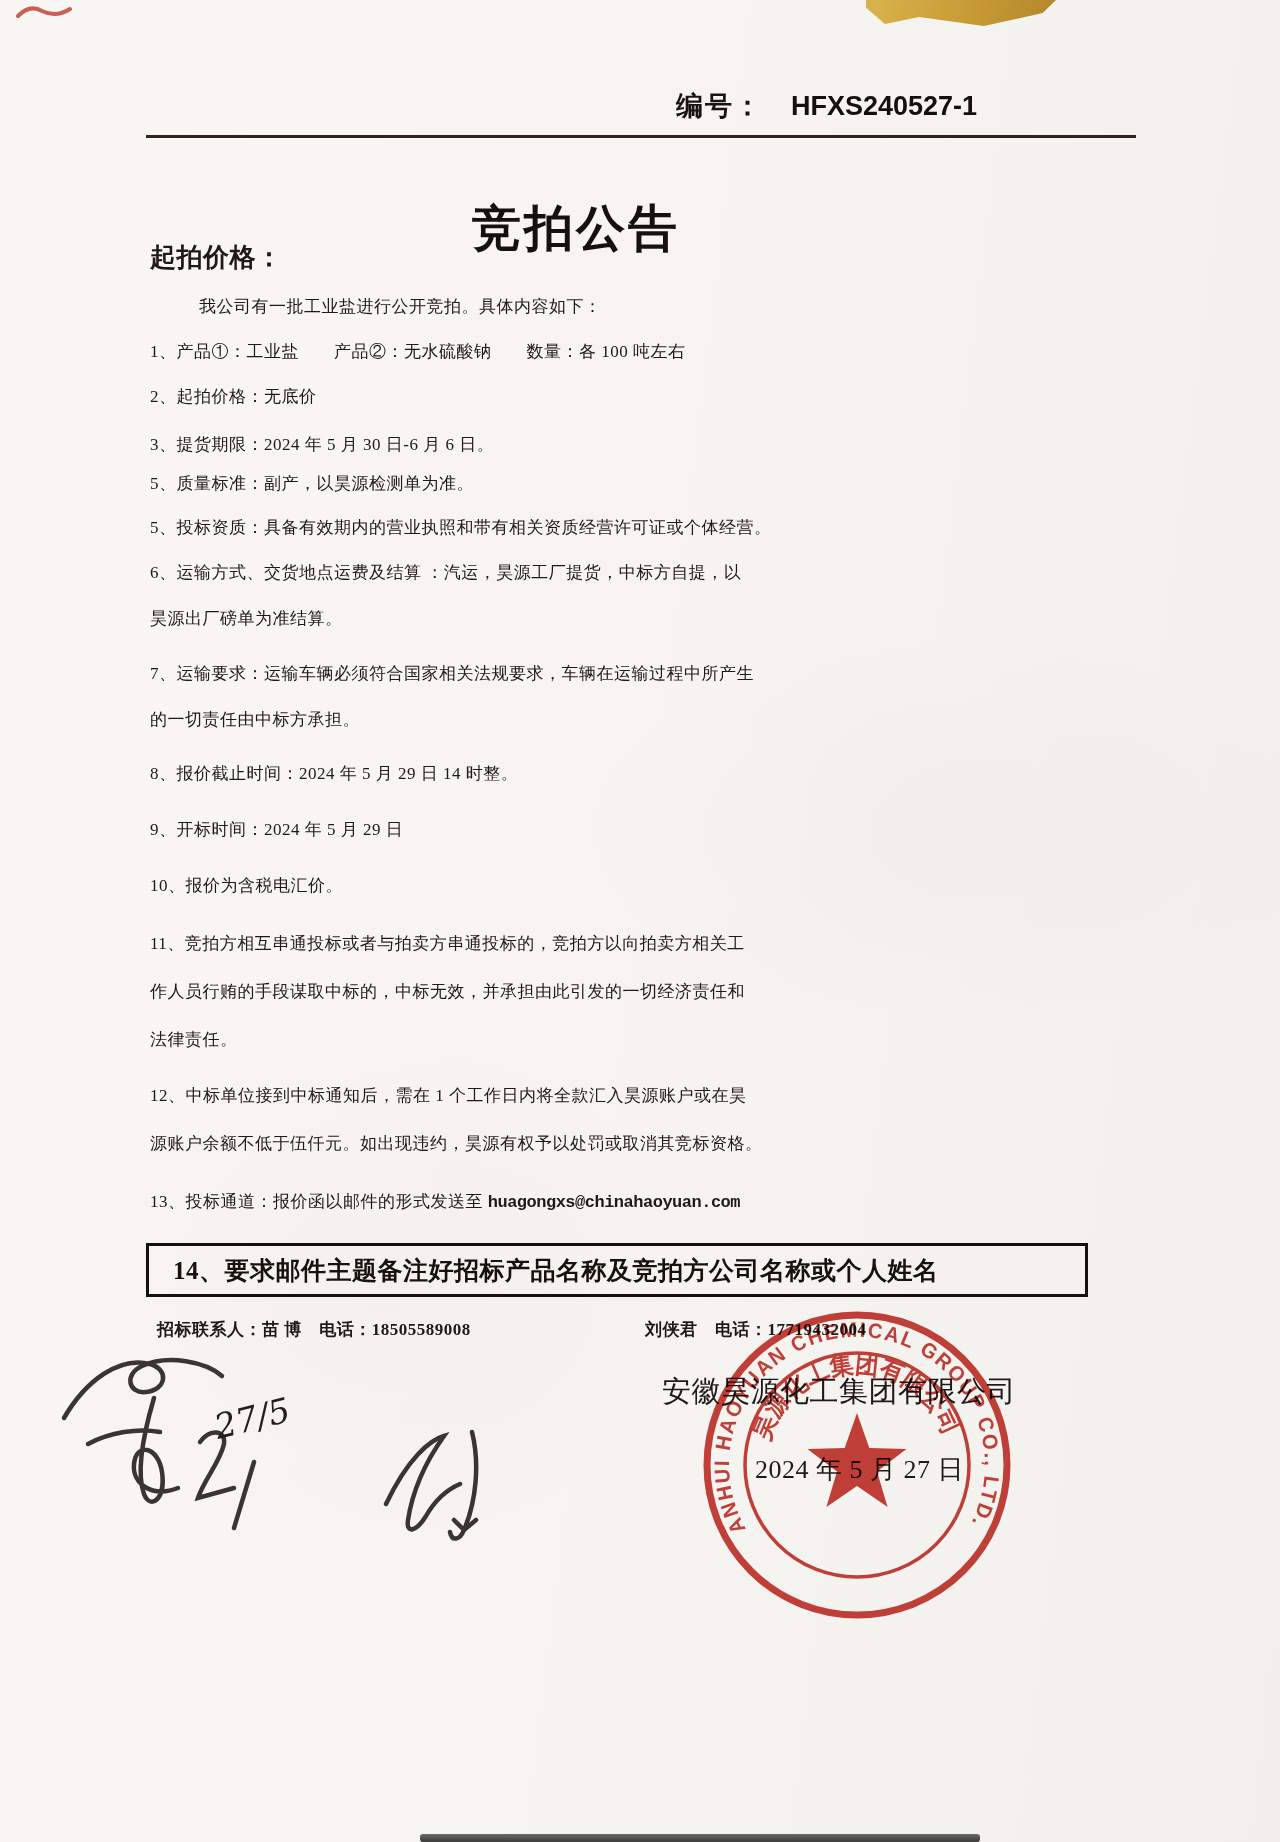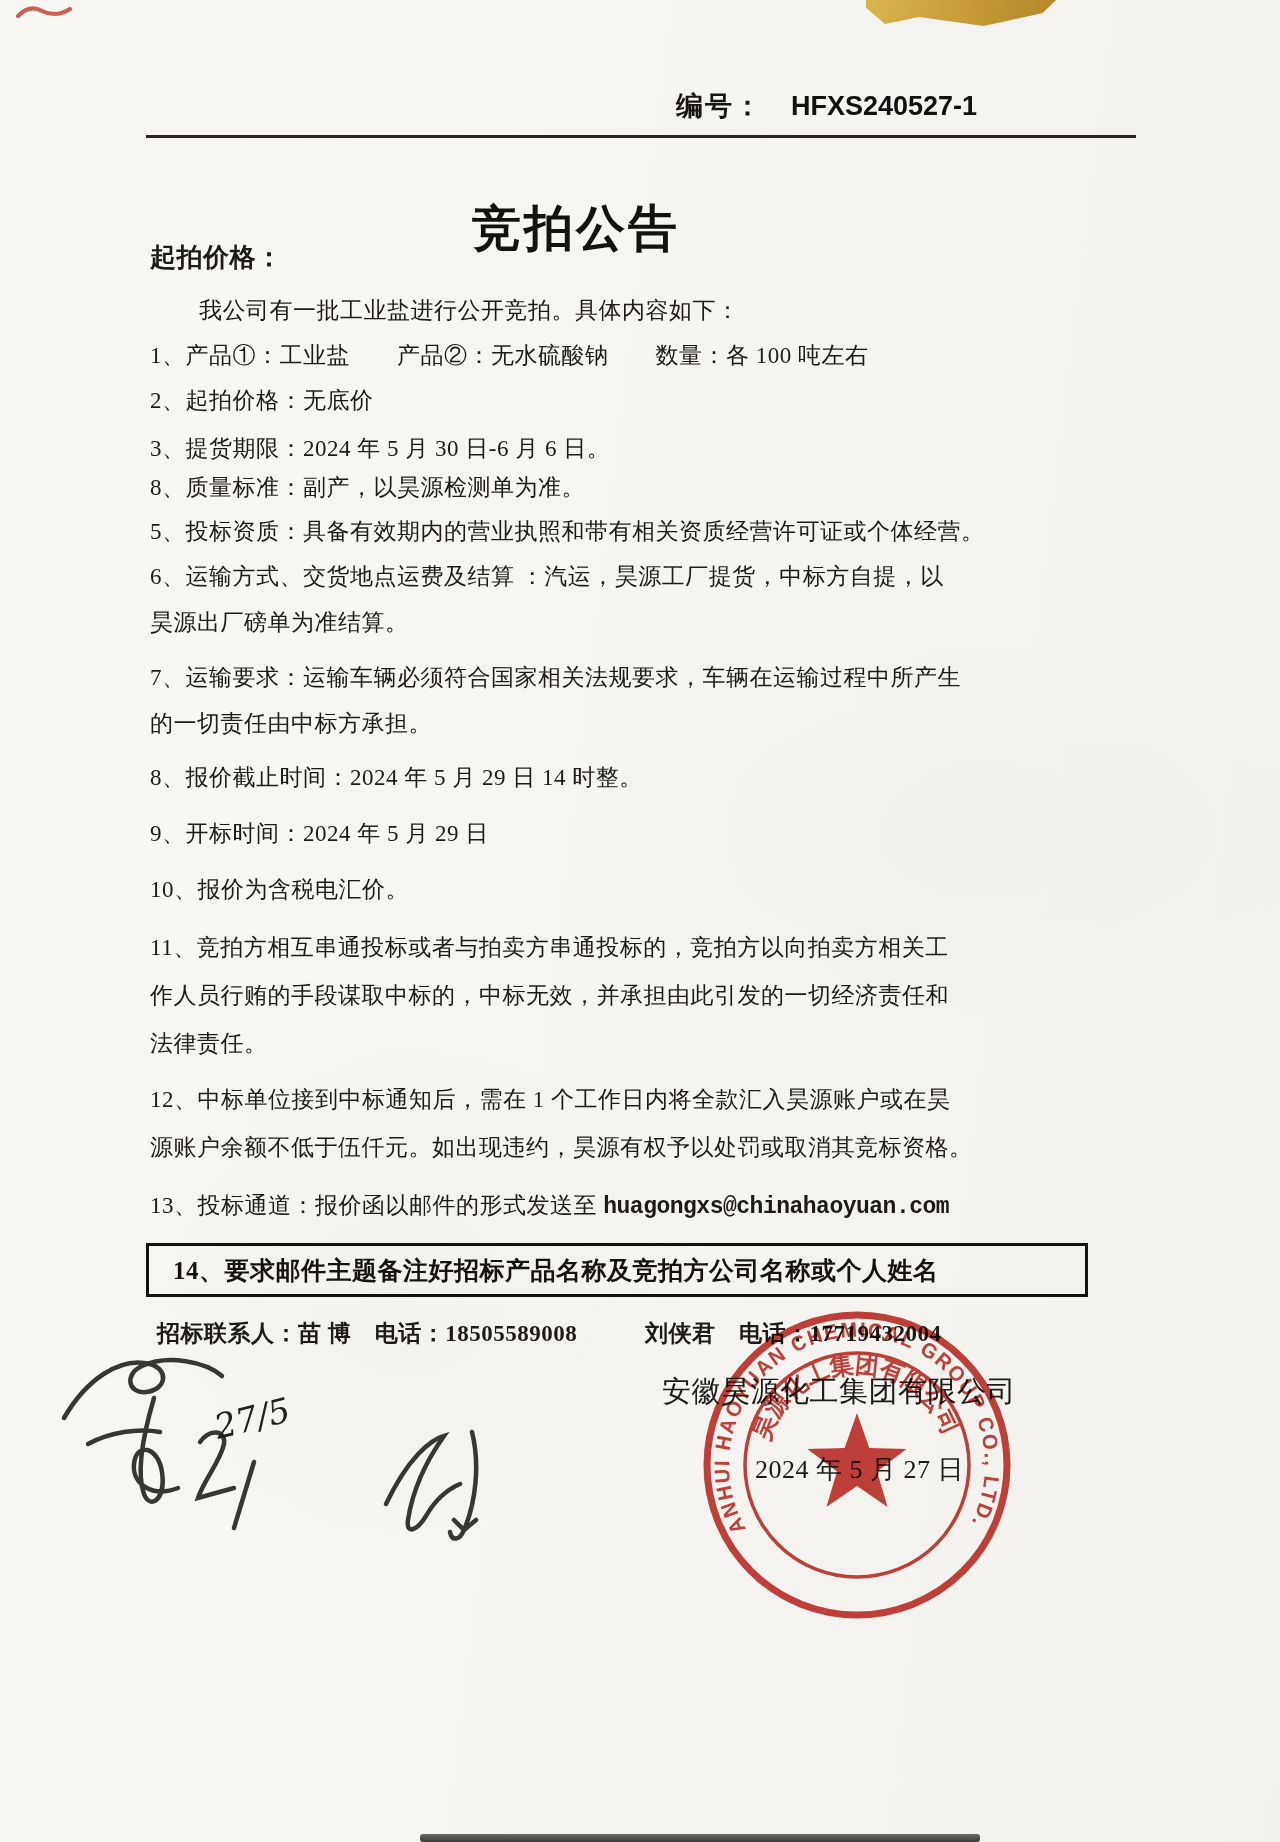--- a/index.html
+++ b/index.html
@@ -12,21 +12,21 @@
   #page{
     position:relative;width:1280px;height:1842px;
     background:
       radial-gradient(ellipse 600px 300px at 75% 45%, rgba(0,0,0,0.015), transparent 70%),
       radial-gradient(ellipse 500px 400px at 30% 70%, rgba(0,0,0,0.015), transparent 70%),
       linear-gradient(97deg,#f8f7f4 0%,#f5f4f1 55%,#f1f0ec 100%);
     text-decoration: underline;
   }
   .ln{
     position:absolute;left:150px;
-    font-size:23px;color:#1d1a18;
+    font-size:17px;color:#1d1a18;
     white-space:nowrap;letter-spacing:0.5px;
   }
   .ref-line{position:absolute;top:88px;left:676px;white-space:nowrap;}
   .ref-label{font-size:27px;font-weight:bold;color:#171412;letter-spacing:2px;}
   .ref-number{font-family:"Liberation Sans","DejaVu Sans",sans-serif;font-size:27px;font-weight:bold;color:#121110;margin-left:28px;}
   .head-rule{position:absolute;top:135px;left:146px;width:990px;height:3px;background:#34211d;}
   .doc-title{position:absolute;top:168px;left:472px;font-size:49px;font-weight:bold;letter-spacing:3px;color:#141210;margin-top:28px;}
   .salutation{top:240px;font-size:26px;font-weight:600;}
   .intro{top:295px;left:199px;}
   .boxed{
@@ -76,21 +76,21 @@
   <div class="head-rule"></div>
 
   <div class="doc-title">竞拍公告</div>
 
   <div class="ln salutation">起拍价格：</div>
   <div class="ln intro">我公司有一批工业盐进行公开竞拍。具体内容如下：</div>
 
   <div class="ln" style="top:340px">1、产品①：工业盐　　产品②：无水硫酸钠　　数量：各 100 吨左右</div>
   <div class="ln" style="top:385px">2、起拍价格：无底价</div>
   <div class="ln" style="top:433px">3、提货期限：2024 年 5 月 30 日-6 月 6 日。</div>
-  <div class="ln" style="top:472px">8、质量标准：副产，以昊源检测单为准。</div>
+  <div class="ln" style="top:472px">5、质量标准：副产，以昊源检测单为准。</div>
   <div class="ln" style="top:516px">5、投标资质：具备有效期内的营业执照和带有相关资质经营许可证或个体经营。</div>
   <div class="ln" style="top:561px">6、运输方式、交货地点运费及结算 ：汽运，昊源工厂提货，中标方自提，以</div>
   <div class="ln" style="top:607px">昊源出厂磅单为准结算。</div>
   <div class="ln" style="top:662px">7、运输要求：运输车辆必须符合国家相关法规要求，车辆在运输过程中所产生</div>
   <div class="ln" style="top:708px">的一切责任由中标方承担。</div>
   <div class="ln" style="top:762px">8、报价截止时间：2024 年 5 月 29 日 14 时整。</div>
   <div class="ln" style="top:818px">9、开标时间：2024 年 5 月 29 日</div>
   <div class="ln" style="top:874px">10、报价为含税电汇价。</div>
   <div class="ln" style="top:932px">11、竞拍方相互串通投标或者与拍卖方串通投标的，竞拍方以向拍卖方相关工</div>
   <div class="ln" style="top:980px">作人员行贿的手段谋取中标的，中标无效，并承担由此引发的一切经济责任和</div>

